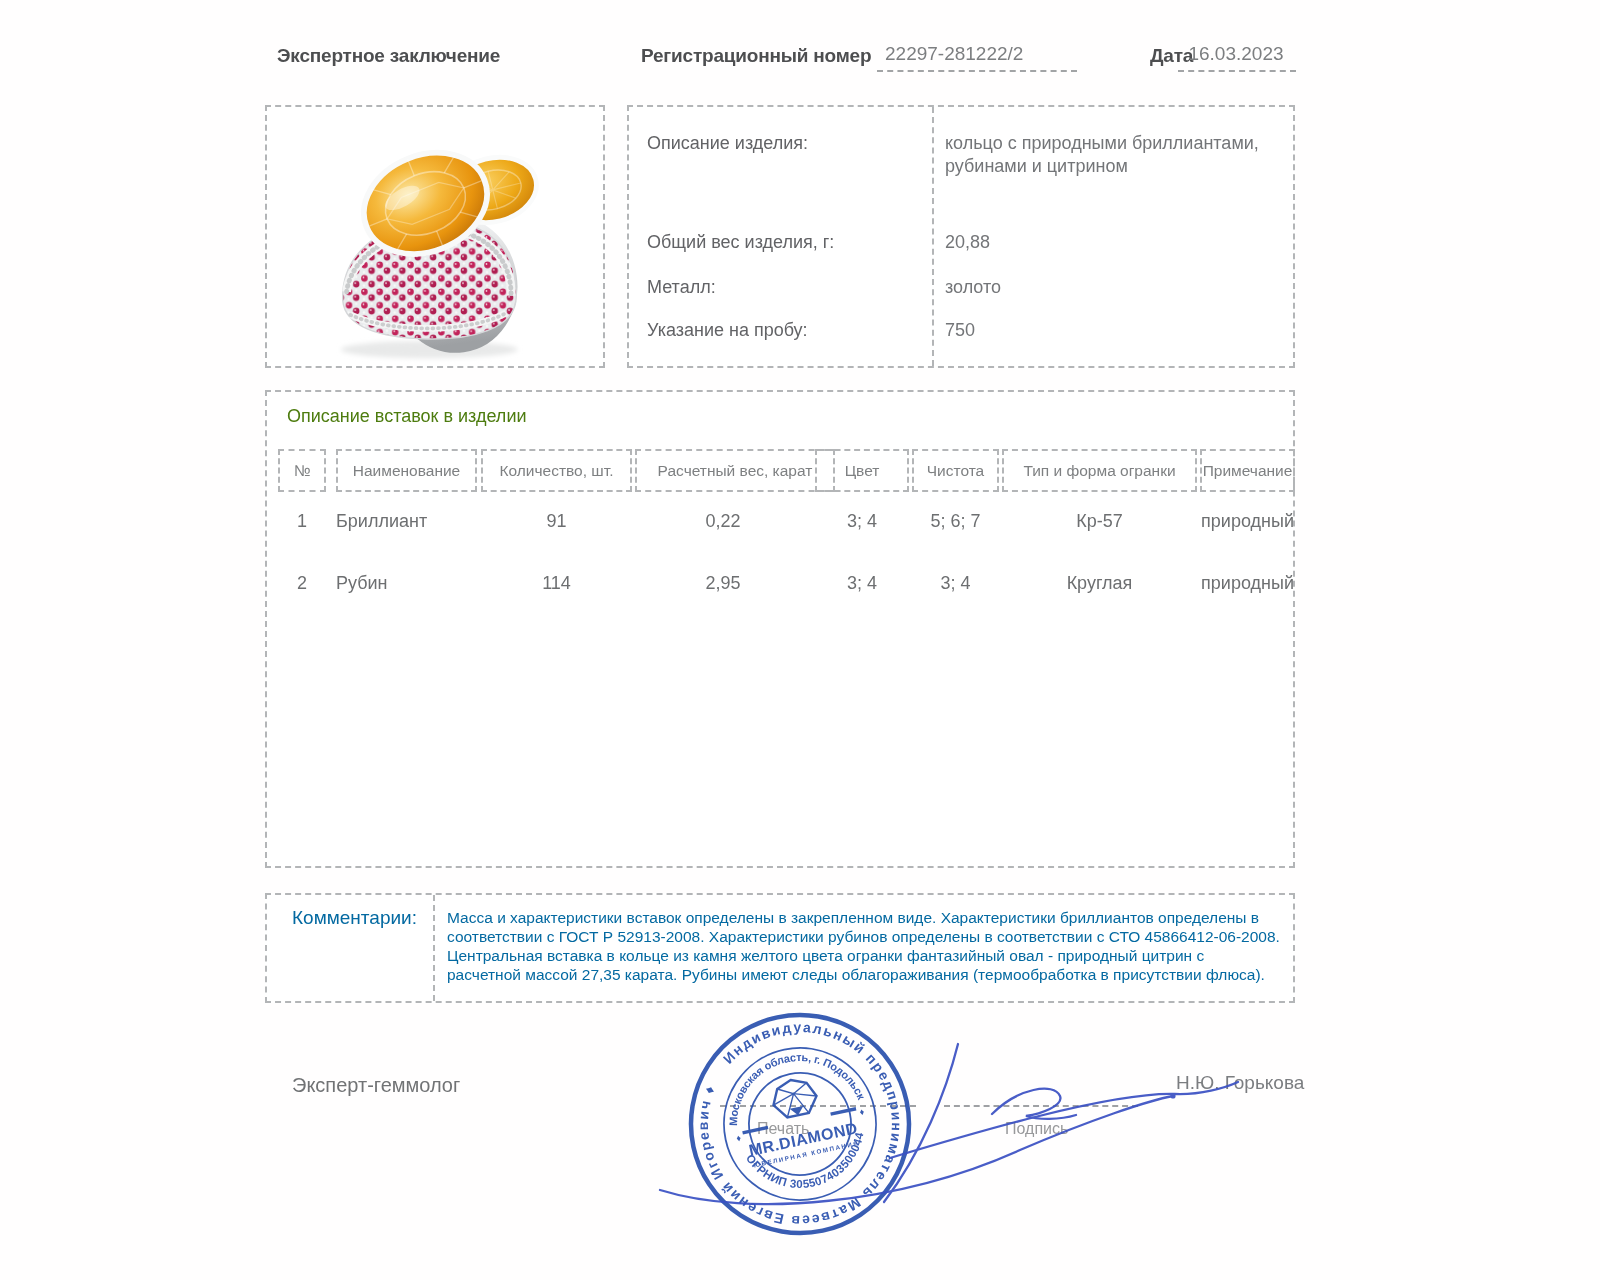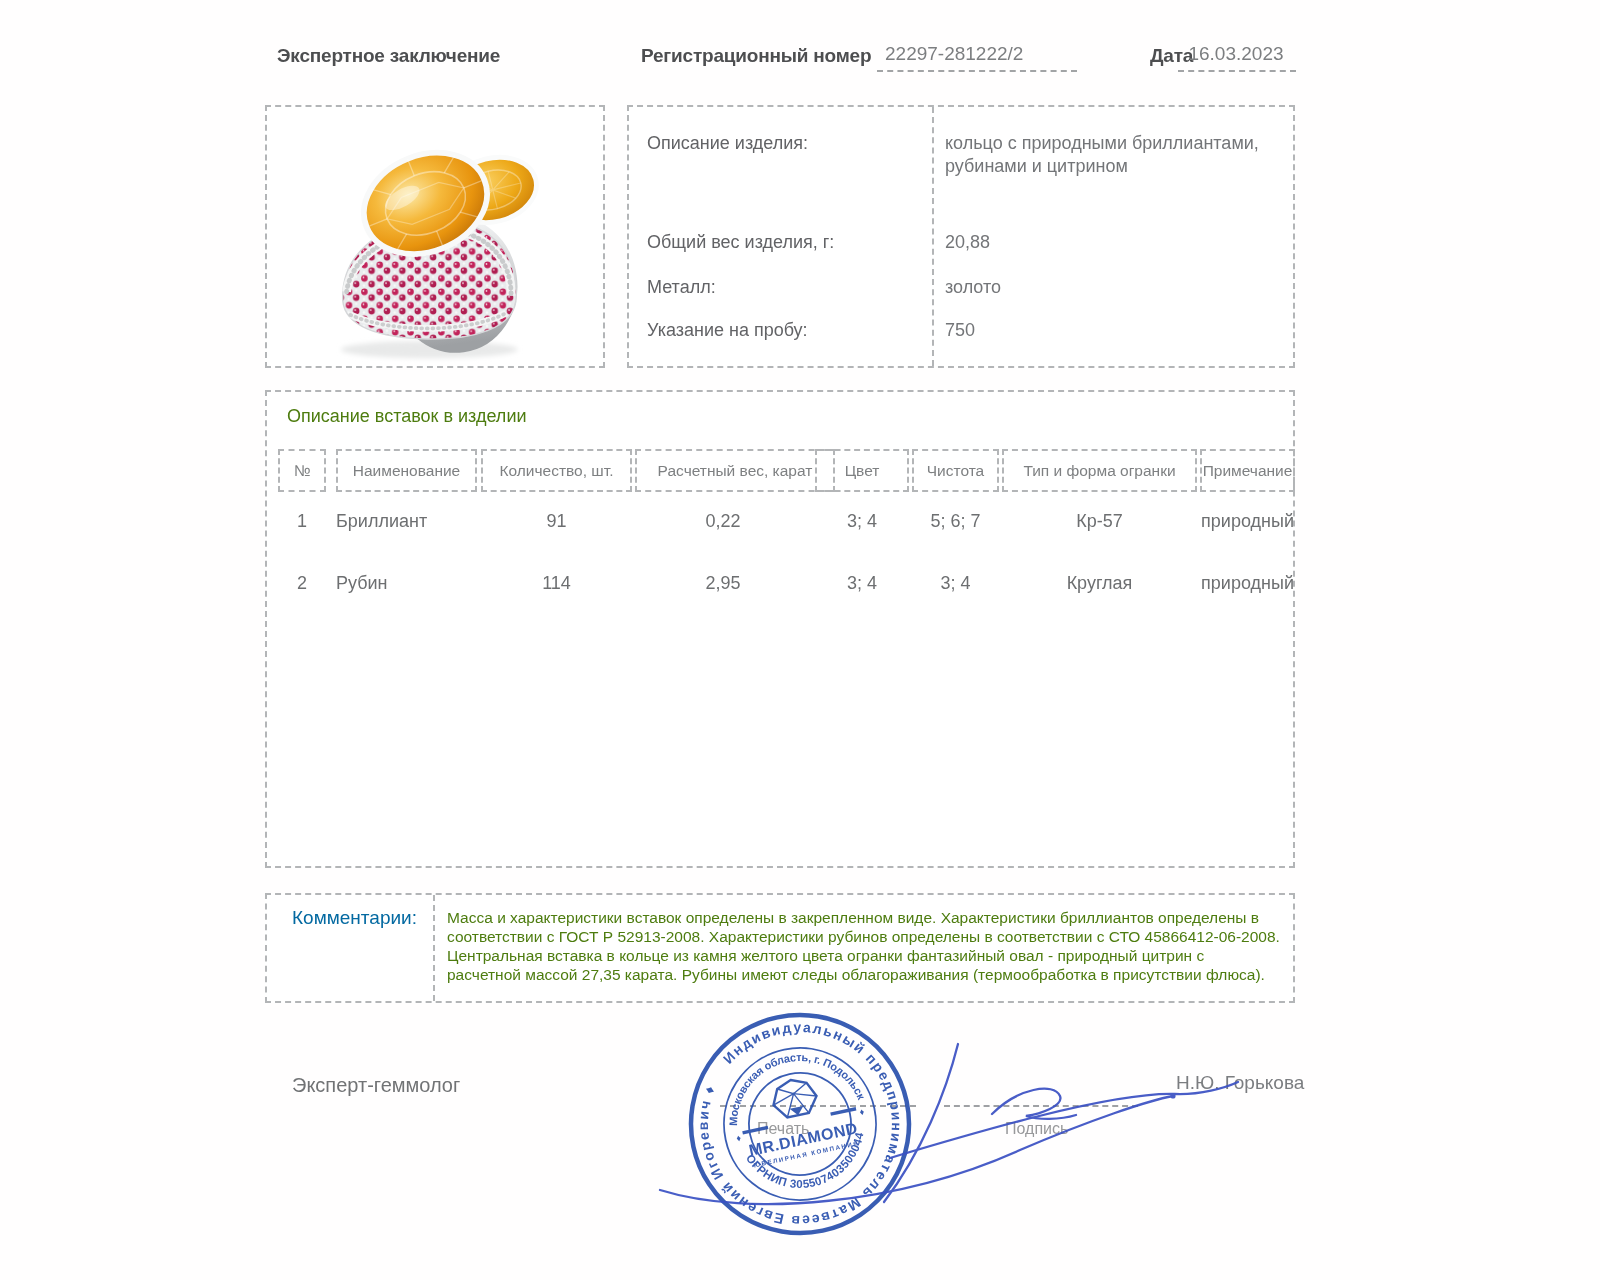--- a/index.html
+++ b/index.html
@@ -14,21 +14,21 @@
   .hline{height:0;border-top:2px dashed #9fa1a4;}
   .desc-row-label{font-size:18px;color:#626366;line-height:23px;}
   .desc-row-value{font-size:18px;color:#737578;line-height:23px;}
   .tbl-title{font-size:18px;color:#4d7c0f;}
   .th-cell{border:2px dashed #b3b5b7;box-sizing:border-box;display:flex;
            align-items:center;justify-content:center;font-size:15.5px;color:#7e8082;}
   .td-cell{display:flex;align-items:center;justify-content:center;
            font-size:18px;color:#6d6f71;height:30px;}
   .td-left{justify-content:flex-start;}
   .comments-label{font-size:19px;color:#0369a1;}
-  .comments-text{font-size:15.5px;line-height:19px;color:#4d7c0f;}
+  .comments-text{font-size:15.5px;line-height:19px;color:#0369a1;}
   .expert-title{font-size:20px;color:#717375;}
   .cert-text{font-size:15.5px;line-height:19px;color:#7c7e80;}
   .sig-label{font-size:16px;color:#98999b;}
   .expert-name{font-size:19px;color:#7b7d80;}
   .z1{z-index:1}.z2{z-index:2}.z3{z-index:3}
 </style>
 </head>
 <body>
 
 <div class="page">

